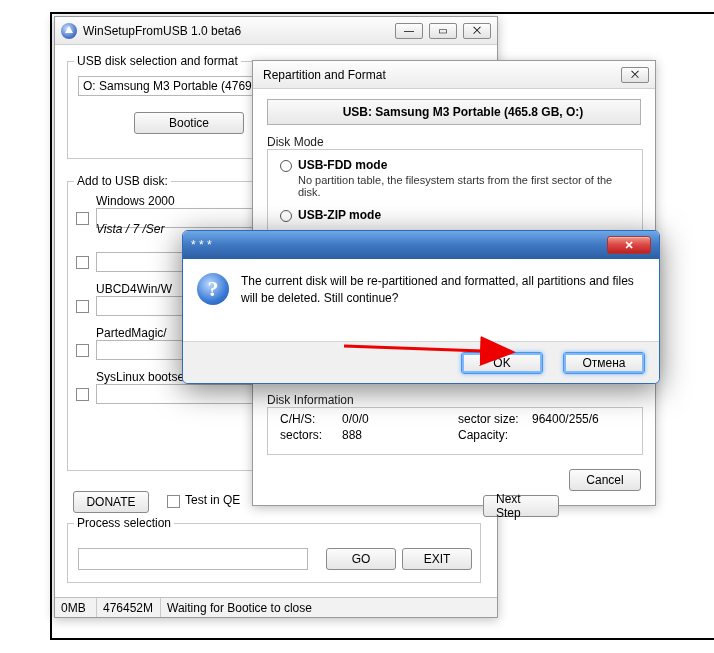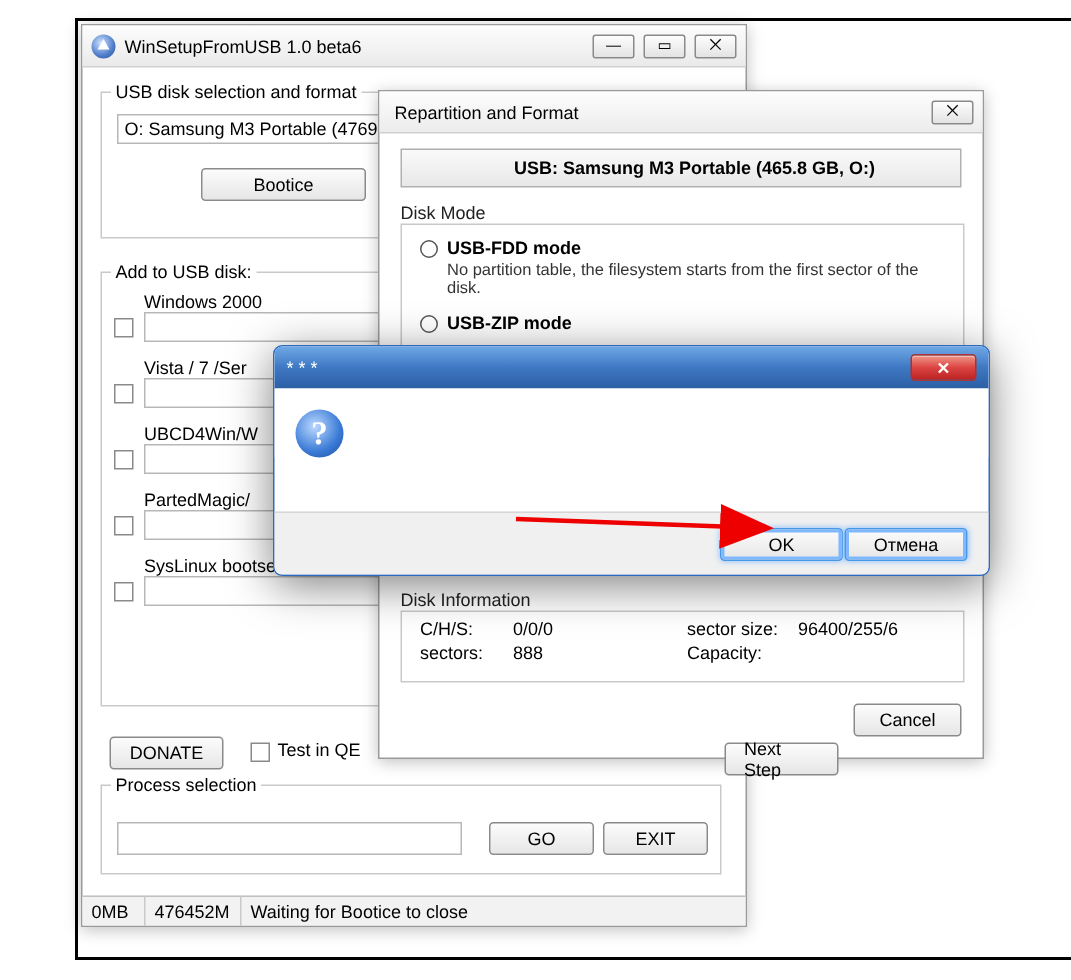--- a/index.html
+++ b/index.html
@@ -125,21 +125,21 @@
     width:32px;height:32px;border-radius:50%;
     background:radial-gradient(circle at 40% 35%,#bcd9ff 0%,#3a7ad6 60%,#1c4fa0 100%);
     display:flex;align-items:center;justify-content:center;
     color:#fff;font-weight:bold;font-size:22px;font-family:Georgia,serif;
     flex:0 0 32px;
   }
   #modal .mtext { font-size:12px; line-height:1.4; }
   #modal .mfoot {
     position:absolute; left:0; right:0; bottom:0; height:42px;
     background:#f0f0f0; border-top:1px solid #d6d6d6;
-    display:flex; align-items:center; justify-content:flex-end; gap:1px; padding-right:14px;
+    display:flex; align-items:center; justify-content:flex-end; gap:20px; padding-right:14px;
   }
 
   
   #arrow { position:absolute; left:290px; top:322px; pointer-events:none; }
 
 </style>
 </head>
 <body>
 
 <div class="stage">
@@ -166,21 +166,21 @@
         </div>
       </div>
 
       <div class="groupbox" style="left:4px; top:130px; width:414px; height:290px;">
         <span class="legend">Add to USB disk:</span>
 
         <div style="position:absolute;left:28px;top:12px;"><span>Windows 2000</span></div>
         <span class="chk" style="position:absolute;left:8px;top:30px;"></span>
         <div class="field" style="position:absolute;left:28px;top:26px;width:160px;height:20px;"></div>
 
-        <div style="position:absolute;left:28px;top:56px;"><span>Vista / 7 /Ser</span></div>
+        <div style="position:absolute;left:28px;top:40px;font-style:italic;"><span>Vista / 7 /Ser</span></div>
         <span class="chk" style="position:absolute;left:8px;top:74px;"></span>
         <div class="field" style="position:absolute;left:28px;top:70px;width:160px;height:20px;"></div>
 
         <div style="position:absolute;left:28px;top:100px;"><span>UBCD4Win/W</span></div>
         <span class="chk" style="position:absolute;left:8px;top:118px;"></span>
         <div class="field" style="position:absolute;left:28px;top:114px;width:160px;height:20px;"></div>
 
         <div style="position:absolute;left:28px;top:144px;"><span>PartedMagic/</span></div>
         <span class="chk" style="position:absolute;left:8px;top:162px;"></span>
         <div class="field" style="position:absolute;left:28px;top:158px;width:160px;height:20px;"></div>
@@ -255,20 +255,21 @@
     </div>
   </div>
 
   <div id="modal">
     <div class="mtitle">
       <span style="flex:1;font-size:12px;">* * *</span>
       <div class="mclose">✕</div>
     </div>
     <div class="mbody">
       <div class="qicon">?</div>
+      <div class="mtext">The current disk will be re-partitioned and formatted, all partitions and files will be deleted. Still continue?</div>
     </div>
     <div class="mfoot">
       <div class="btn glow" style="width:82px;">
           <span>OK</span>
         </div>
       <div class="btn glow" style="width:82px;">
           <span>Отмена</span>
         </div>
     </div>
   </div>

